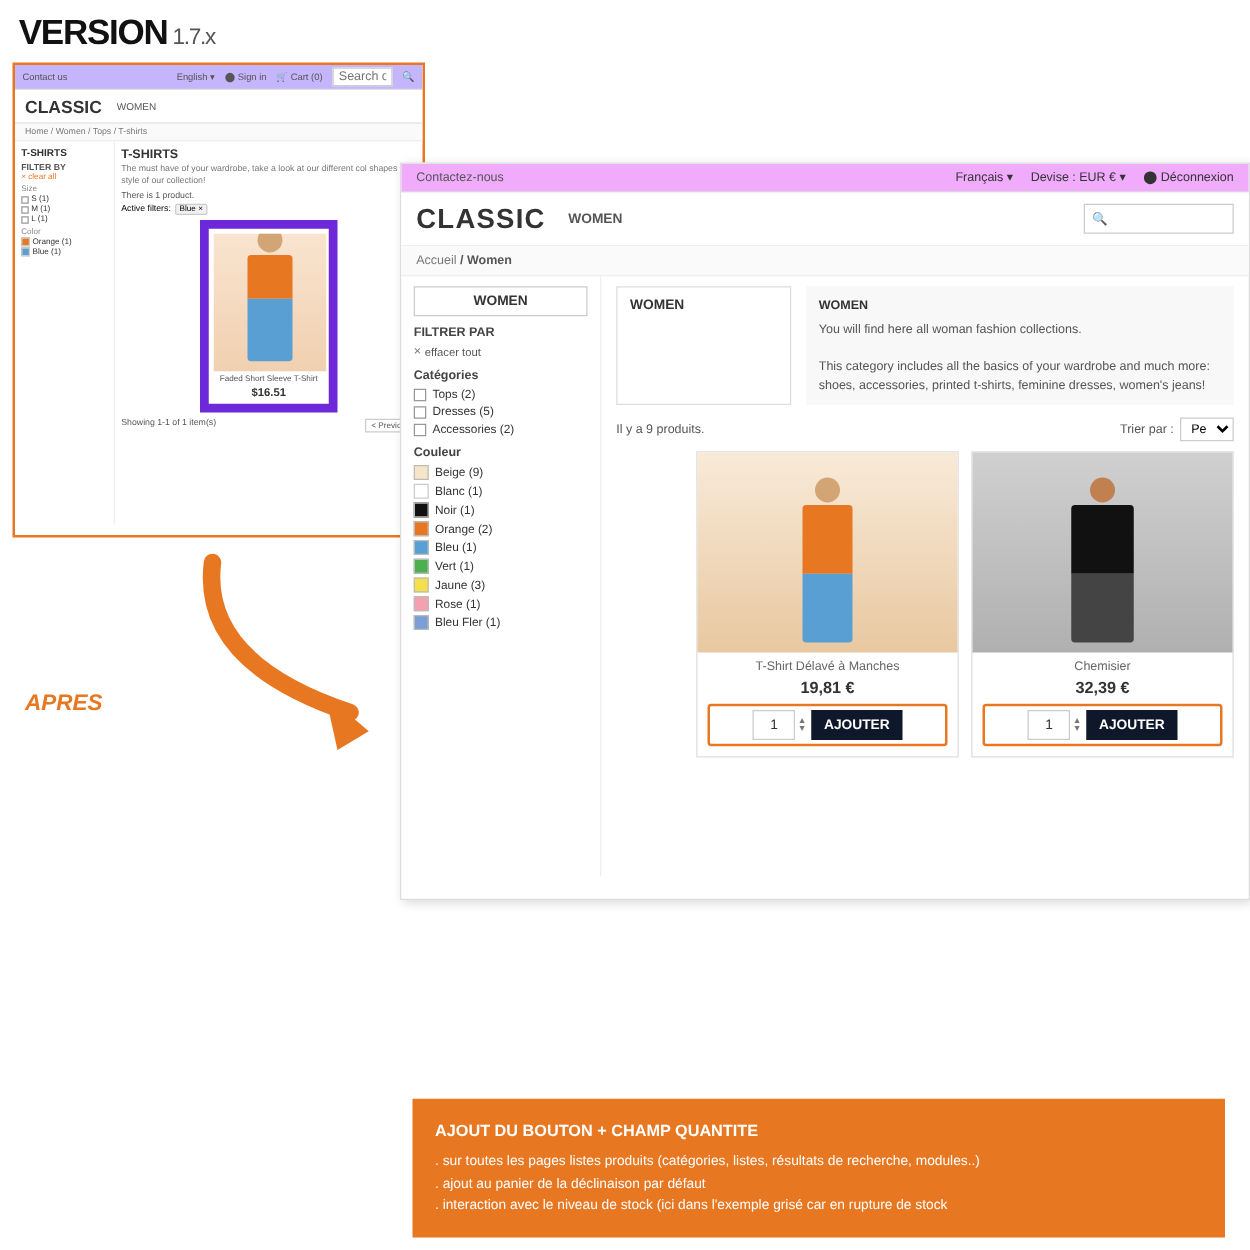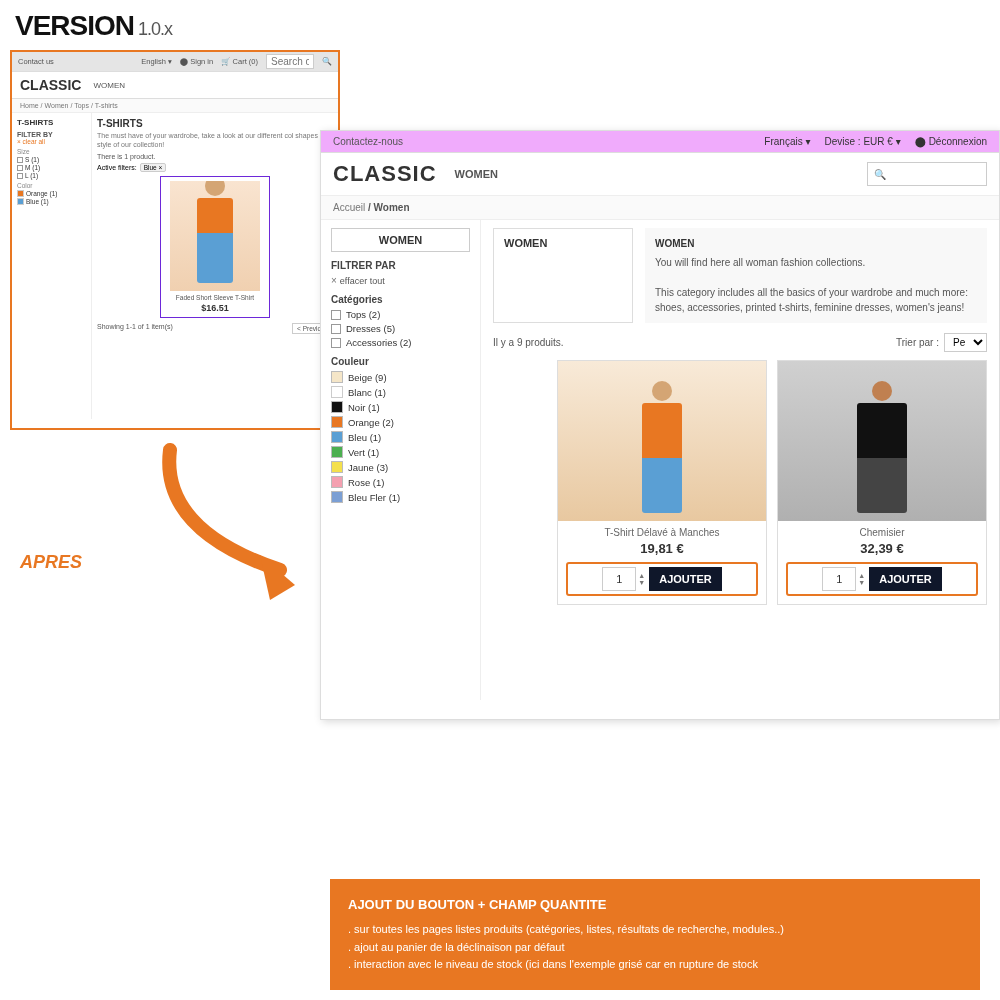--- a/index.html
+++ b/index.html
@@ -67,21 +67,21 @@
       left: 10px;
       width: 330px;
       height: 380px;
       border: 2px solid #e87722;
       background: #fff;
       overflow: hidden;
       font-size: 9px;
     }
 
     .before-topbar {
-      background: #e5e5e5;
+      background: #c4b5fd;
       border-bottom: 1px solid #ddd;
       padding: 2px 6px;
       font-size: 7.5px;
       color: #555;
       display: flex;
       justify-content: space-between;
       align-items: center;
     }
     .before-topbar-right {
       display: flex;
@@ -212,21 +212,21 @@
       background: #f0f0f0;
       border: 1px solid #ccc;
       border-radius: 2px;
       padding: 0 3px;
       font-size: 6.5px;
       display: flex;
       align-items: center;
       gap: 1px;
     }
     .before-product-card {
-      border: 1px solid #6d28d9;
+      border: 7px solid #6d28d9;
       width: 110px;
       text-align: center;
       padding: 4px;
       margin: 0 auto;
     }
     .before-product-img {
       width: 90px;
       height: 110px;
       background: linear-gradient(180deg, #f9e4d0 0%, #f0d0b0 100%);
       margin: 0 auto 3px;
@@ -593,21 +593,21 @@
       margin-bottom: 5px;
     }
     .info-box-text {
       font-size: 11px;
       line-height: 1.6;
     }
   </style>
 </head>
 <body>
 
-<div class="version-header"><b style="font-size: 28px; font-weight: 900; color: rgb(17, 17, 17);">VERSION</b><span style="font-size: 18px; font-weight: 400; color: rgb(85, 85, 85); margin-left: 4px;">1.0.x</span></div>
+<div class="version-header"><b style="font-size: 28px; font-weight: 900; color: rgb(17, 17, 17);">VERSION</b><span style="font-size: 18px; font-weight: 400; color: rgb(85, 85, 85); margin-left: 4px;">1.7.x</span></div>
 
 <div class="avant-label">AVANT</div>
 
 <div class="apres-label">
   <div>APRES</div>
 </div>
 
 <svg class="arrow-svg" viewBox="0 0 200 180">
   <path d="M 30 20 Q 20 100 140 140" fill="none" stroke="#e87722" stroke-width="14" stroke-linecap="round"></path>
   <polygon points="120,125 155,155 130,170" fill="#e87722"></polygon>

